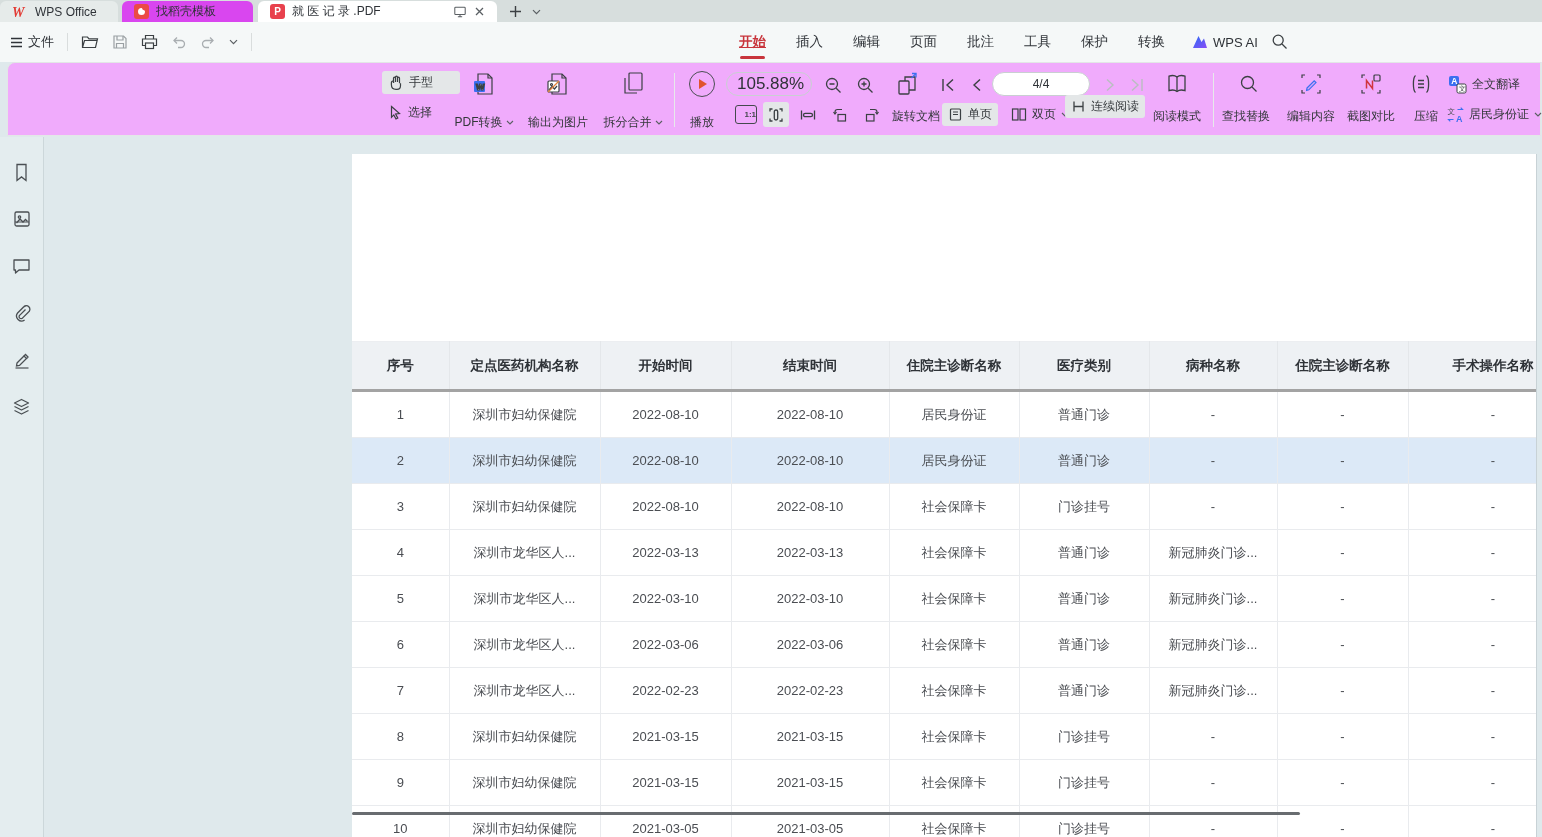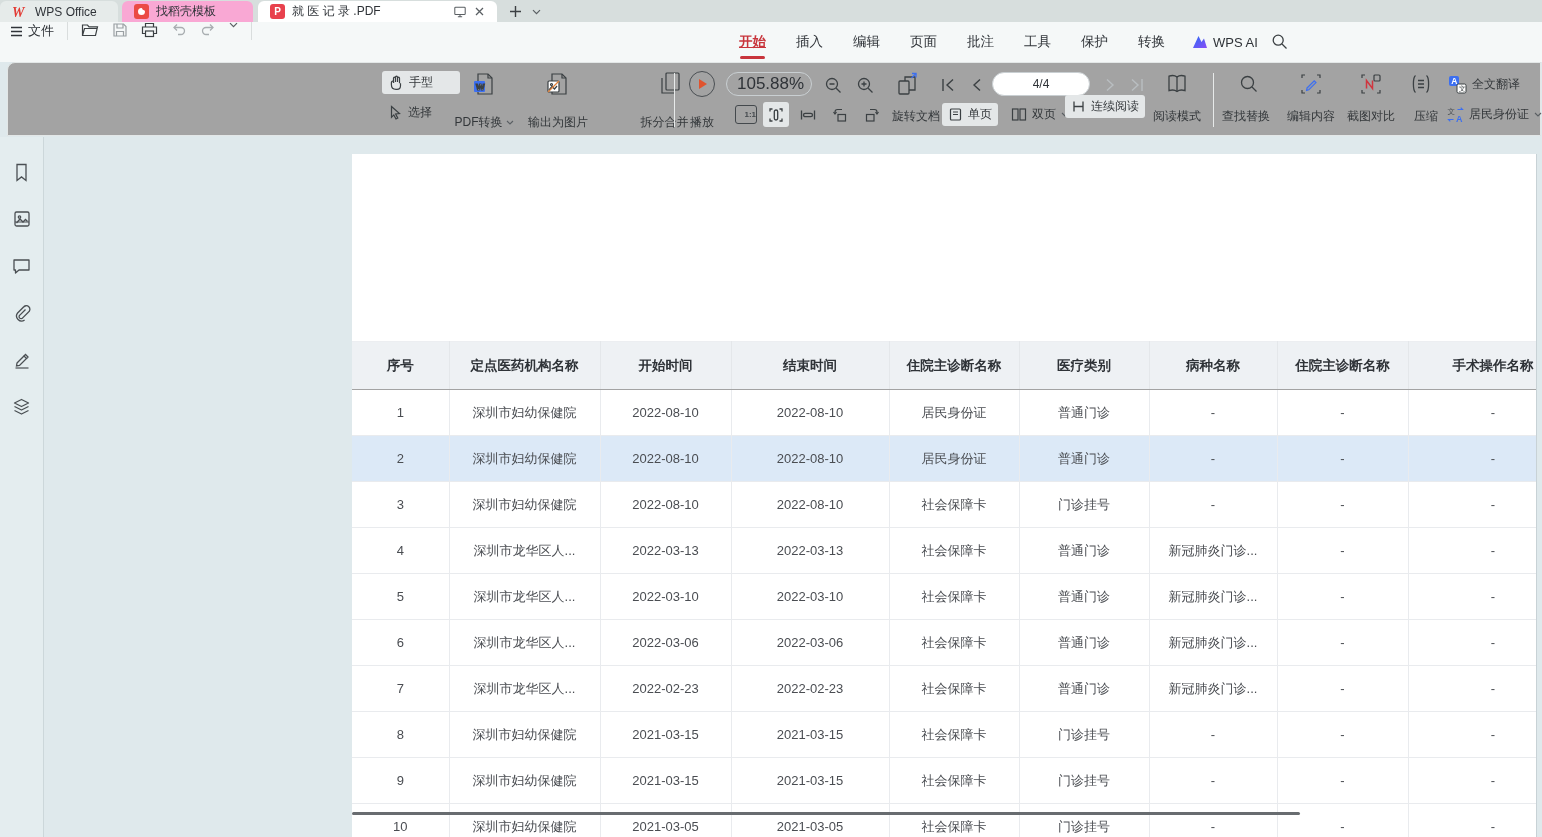--- a/index.html
+++ b/index.html
@@ -3,61 +3,61 @@
 <meta charset="utf-8">
 <style>
   html,body{margin:0;padding:0;}
   body{font-family:"Liberation Sans","DejaVu Sans",sans-serif;-webkit-font-smoothing:antialiased;}
   #window{position:relative;width:1542px;height:837px;background:#dfe9ec;overflow:hidden;font-size:13px;color:#33373a;}
 
   
   #tabbar{position:absolute;left:0;top:0;width:100%;height:22px;background:#d7dedd;display:flex;align-items:flex-end;}
   .tab{height:21px;display:flex;align-items:center;gap:7px;padding:0 12px;border-radius:6px 6px 0 0;font-size:12px;color:#2f3338;}
   .tab.t1{width:94px;background:#e6ebea;margin-left:0;}
-  .tab.t2{width:107px;background:#f9a8d4;margin-left:4px;align-items:center;}
+  .tab.t2{width:107px;background:#d946ef;margin-left:4px;align-items:center;}
   .tab.active{width:215px;background:#ffffff;margin-left:5px;}
   .tab .title{white-space:nowrap;overflow:hidden;flex:1;}
   .sq-icon{width:15px;height:15px;border-radius:3px;display:flex;align-items:center;justify-content:center;color:#fff;font-size:10px;font-weight:bold;flex:0 0 auto;}
   .tab-tools{display:flex;align-items:center;gap:10px;margin-left:12px;height:21px;}
 
   
   #menubar{position:absolute;left:0;top:22px;width:100%;height:40px;background:#f5f8f8;}
-  #menu-left{position:absolute;left:10px;top:0;height:100%;display:flex;align-items:flex-start;gap:13px;}
+  #menu-left{position:absolute;left:10px;top:0;height:100%;display:flex;align-items:center;gap:13px;}
   .vsep{width:1px;height:18px;background:#d9dddd;}
   #file-btn{display:flex;align-items:center;gap:5px;font-size:13px;color:#2f3338;}
   #menu-items{position:absolute;left:739px;top:0;height:100%;display:flex;align-items:center;gap:30px;}
   .menu-item{position:relative;height:100%;display:flex;align-items:center;font-size:13.5px;color:#2f3338;cursor:default;}
   .menu-item.active{color:#c8353c;font-weight:bold;text-decoration:underline;}
   .menu-item.active::after{content:"";position:absolute;left:1px;right:1px;bottom:3px;height:3px;background:#c8353c;border-radius:2px;}
   #wps-ai{position:absolute;left:1192px;top:0;height:100%;display:flex;align-items:center;gap:5px;font-size:13px;color:#2f3338;}
   #menu-search{position:absolute;left:1271px;top:11px;}
 
   
-  #toolbar{position:absolute;left:7px;top:62px;width:1534px;height:74px;background:#a3a3a3;border:1px solid #e3e7e7;border-radius:8px 0 0 0;box-sizing:border-box;}
+  #toolbar{position:absolute;left:7px;top:62px;width:1534px;height:74px;background:#f0abfc;border:1px solid #e3e7e7;border-radius:8px 0 0 0;box-sizing:border-box;}
   .tb-sep{position:absolute;top:10px;width:1px;height:54px;background:#e7eaea;}
   .tb{position:absolute;display:flex;align-items:center;gap:5px;font-size:12px;color:#33373a;padding:3px 6px;border-radius:3px;white-space:nowrap;}
   .tb.sel{background:#e4e7e8;}
   .tcol{position:absolute;top:6px;height:60px;display:flex;flex-direction:column;align-items:center;justify-content:space-between;padding:2px 0;font-size:12px;color:#33373a;white-space:nowrap;}
   .tcol .lbl{display:flex;align-items:center;gap:3px;text-align:center;}
   .iconbox{position:absolute;display:flex;align-items:center;justify-content:center;border-radius:3px;}
   .zoom-select{position:absolute;left:718px;top:9px;width:86px;height:24px;border:1px solid #c9cfd2;border-radius:13px;display:flex;align-items:center;justify-content:space-between;padding:0 10px;font-size:17px;color:#2f3338;box-sizing:border-box;}
   #page-input{position:absolute;left:984px;top:9px;width:98px;height:24px;border:1px solid #c9cfd2;border-radius:12px;text-align:center;font-size:12px;color:#2f3338;box-sizing:border-box;background:#fff;font-family:inherit;}
   .play-circle{width:26px;height:26px;border:1.4px solid #4a4f53;border-radius:50%;display:flex;align-items:center;justify-content:center;box-sizing:border-box;}
   .play-tri{width:0;height:0;border-left:8px solid #e0532e;border-top:5px solid transparent;border-bottom:5px solid transparent;margin-left:2px;}
   .one2one{width:20px;height:17px;border:1.3px solid #44494d;border-radius:3px;font-size:8px;font-weight:bold;display:flex;align-items:center;justify-content:flex-end;color:#44494d;}
 
   
   #workspace{position:absolute;left:0;top:137px;width:100%;height:700px;background:#dfe9ec;}
   #left-rail{position:absolute;left:0;top:0;width:44px;height:100%;background:#e4edef;border-right:1px solid #ccd7da;display:flex;flex-direction:column;align-items:center;padding-top:22px;gap:21px;box-sizing:border-box;}
   .rail-btn{width:26px;height:26px;display:flex;align-items:center;justify-content:center;border-radius:4px;}
   #page-right-line{position:absolute;right:5px;top:17px;bottom:0;width:1px;background:#c8d2d6;}
 
   #pdf-page{position:absolute;left:352px;top:17px;right:6px;bottom:0;background:#ffffff;overflow:hidden;}
   #pdf-table{border-collapse:collapse;table-layout:fixed;margin-top:187px;width:1226px;}
-  #pdf-table th{height:45px;background:#eef1f4;font-size:13.5px;font-weight:bold;color:#2f3338;border-right:1px solid #e4e7ea;border-bottom:1px solid #a3a3a3;border-top:1px solid #eceef1;text-align:center;overflow:hidden;white-space:nowrap;}
+  #pdf-table th{height:45px;background:#eef1f4;font-size:13.5px;font-weight:bold;color:#2f3338;border-right:1px solid #e4e7ea;border-bottom:3px solid #a3a3a3;border-top:1px solid #eceef1;text-align:center;overflow:hidden;white-space:nowrap;}
   #pdf-table td{height:43px;font-size:13px;color:#4a4d52;border-right:1px solid #e9ebee;border-bottom:1px solid #e9ebee;text-align:center;overflow:hidden;white-space:nowrap;}
   #pdf-table tr.hl td{background:#dce9f7;}
   #hscroll-line{position:absolute;left:0;top:658px;width:948px;height:3px;background:#686c70;border-radius:2px;}
 
   svg{display:block;}
 </style>
 </head>
 <body>
 
 <div id="window">
@@ -193,21 +193,21 @@
       <svg width="24" height="26" viewBox="0 0 24 26" fill="none" stroke="#3b4043" stroke-width="1.2">
           <path d="M6 3h10l4 4v16H6z"></path>
           <path d="M16 3v4h4"></path>
           <rect x="2" y="10" width="11" height="11" rx="1" fill="#fff"></rect>
           <circle cx="5.5" cy="13.5" r="1"></circle>
           <path d="M3 19l3-3.5 2.5 2.5L11 15"></path>
           <path d="M2 21L13 10" stroke="#e0813a"></path>
         </svg>
       <span class="lbl">输出为图片</span>
     </div>
-    <div class="tcol" style="left:590px;width:70px;margin-left:37px;">
+    <div class="tcol" style="left:590px;width:70px;">
       <svg width="24" height="26" viewBox="0 0 24 26" fill="none" stroke="#3b4043" stroke-width="1.2">
           <rect x="8" y="2" width="13" height="17" rx="1"></rect>
           <path d="M4 7v15h12"></path>
         </svg>
       <span class="lbl">
           <span>拆分合并</span>
           <svg width="8" height="5" viewBox="0 0 8 5" fill="none" stroke="#5a5f63" stroke-width="1.1">
             <path d="M1 1l3 3 3-3"></path>
           </svg>
         </span>

